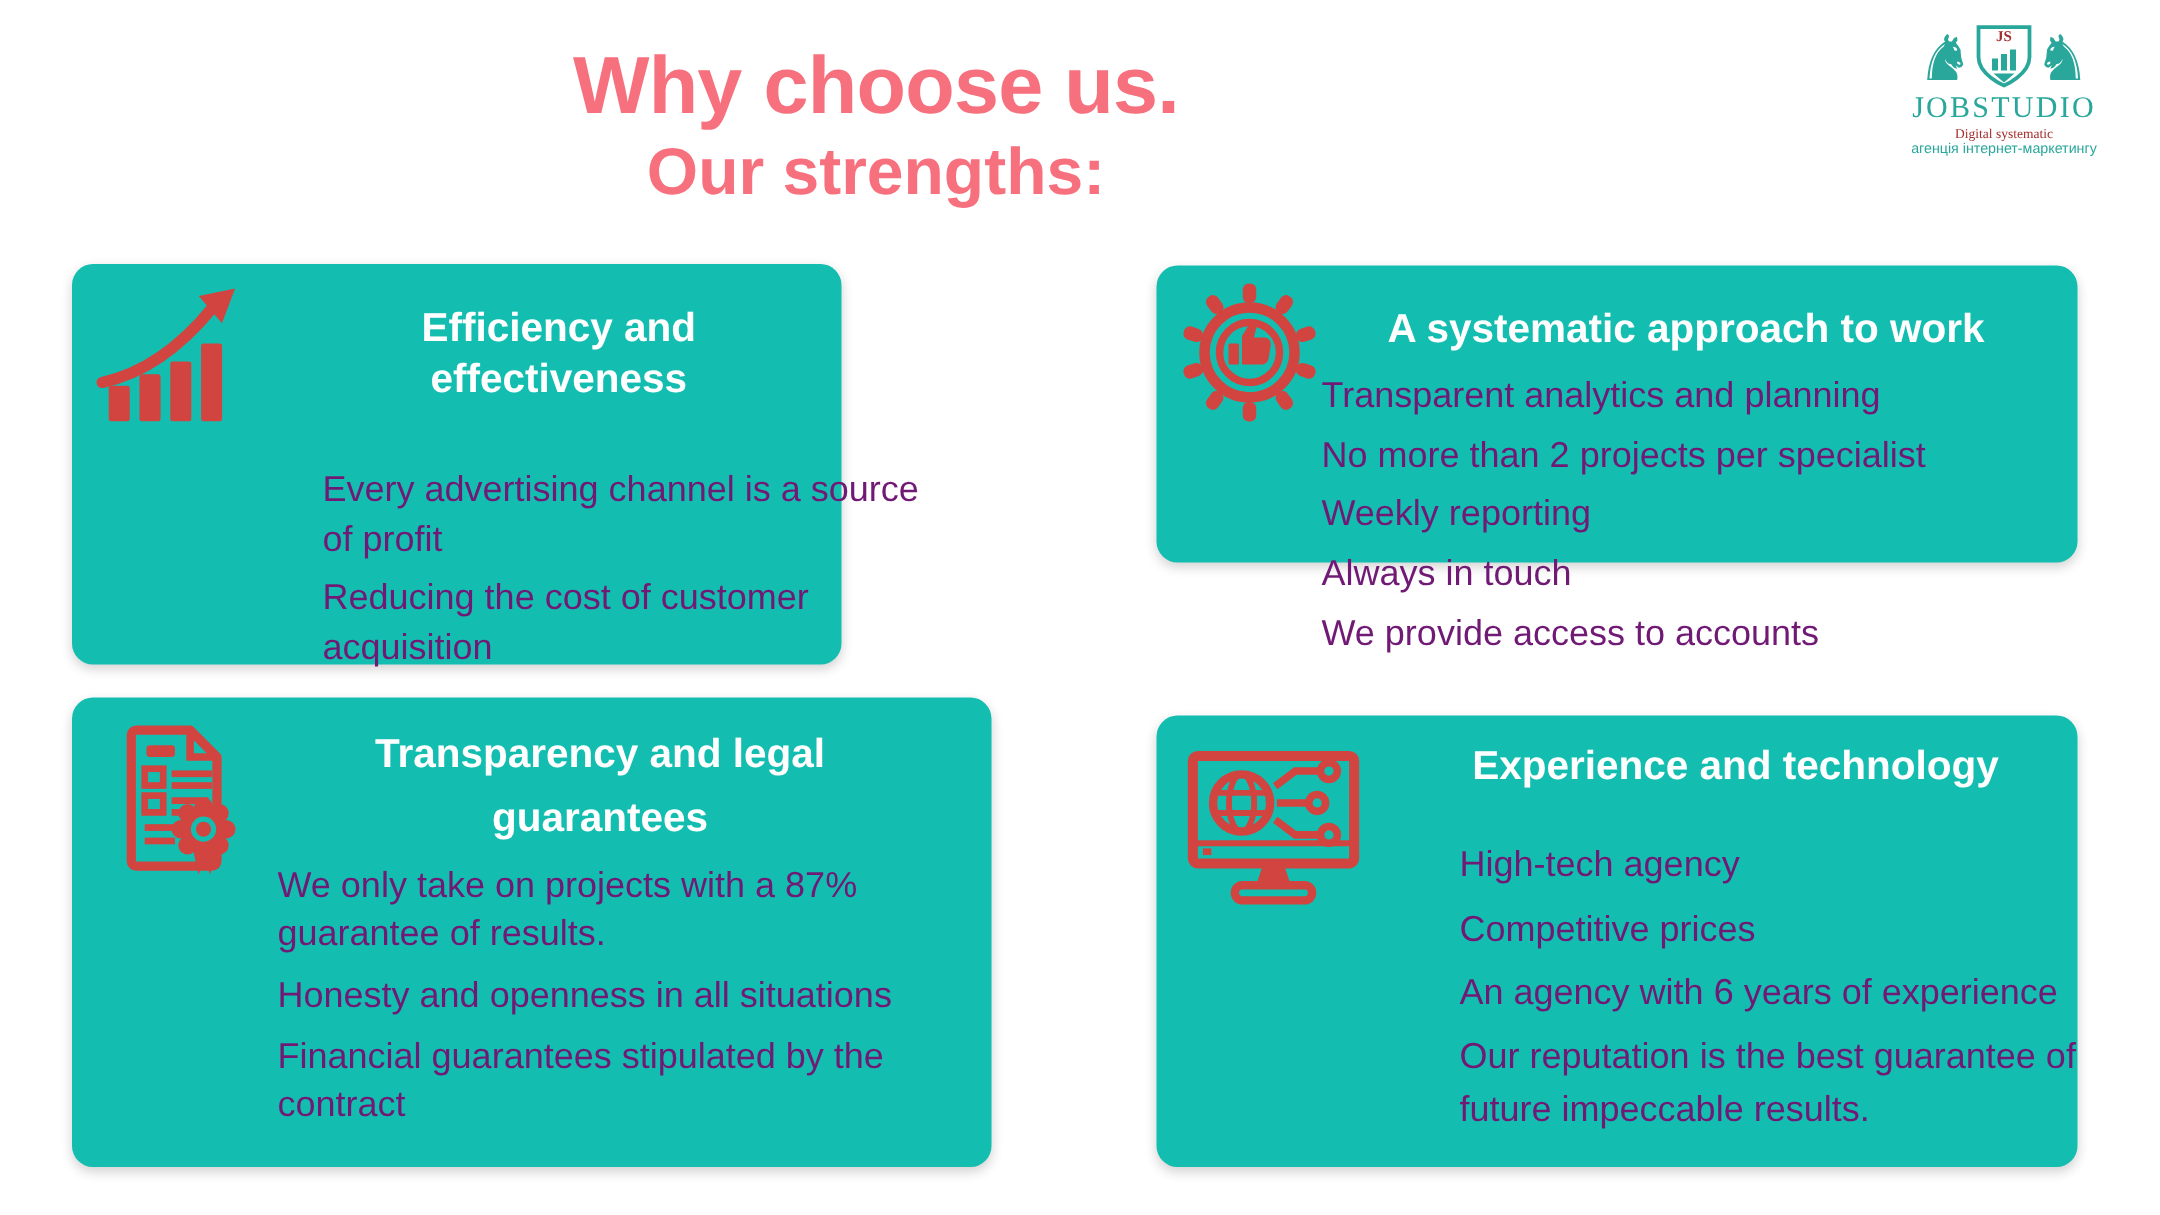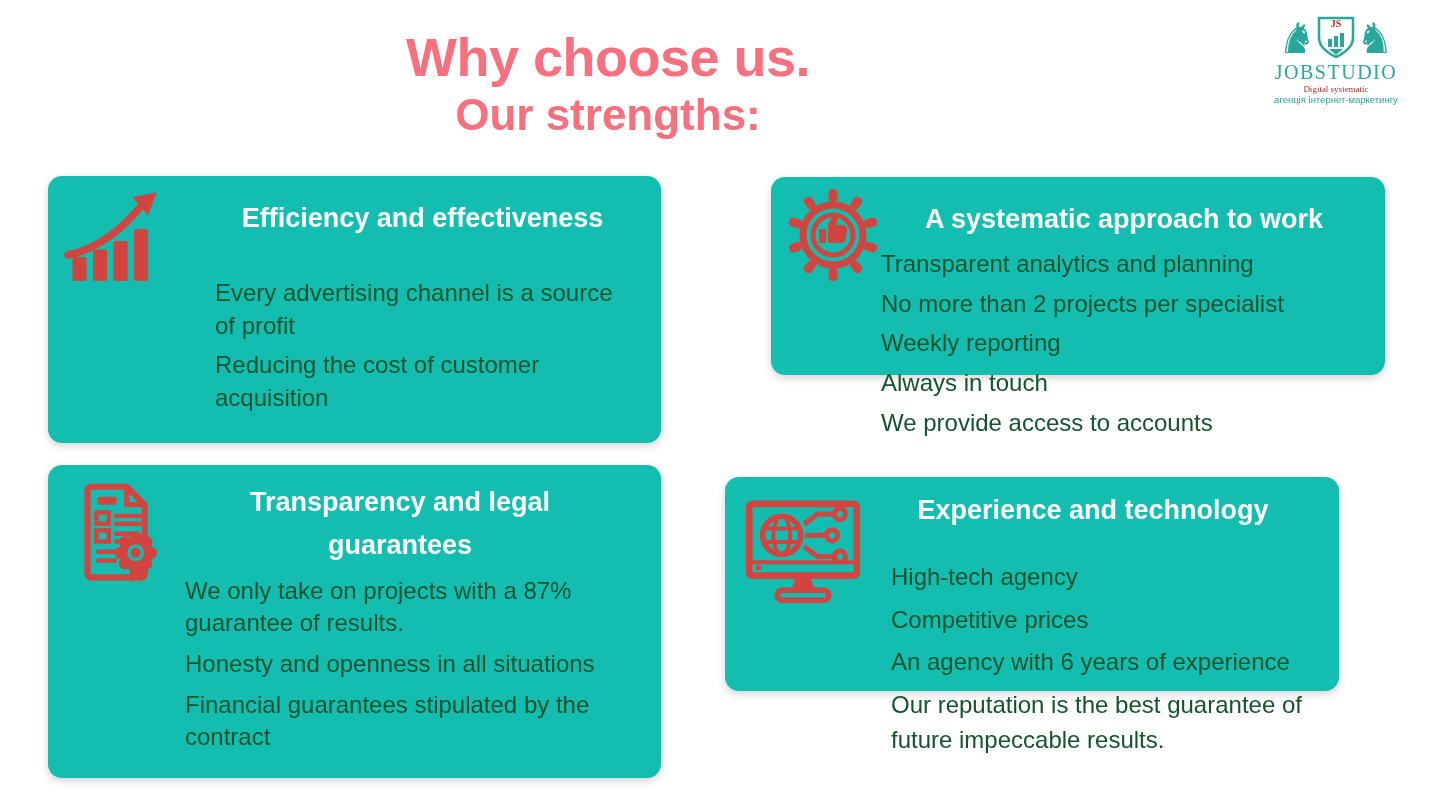--- a/index.html
+++ b/index.html
@@ -10,21 +10,21 @@
     --logo-red:#a42e2e;
   }
   *{box-sizing:border-box;margin:0;padding:0;}
   html,body{background:#e9e9e9;}
   .slide{
     position:relative;width:1440px;height:810px;margin:0 auto;
     background:#ffffff;overflow:hidden;
     font-family:"Liberation Sans","DejaVu Sans",sans-serif;
   }
   
-  .header{position:absolute;left:0;top:0;width:1168px;text-align:center;margin-left:24px;}
+  .header{position:absolute;left:0;top:0;width:1168px;text-align:center;}
   .header h1{
     margin-top:26px;font-size:54px;font-weight:800;letter-spacing:-0.5px;
     color:var(--pink);
   }
   .header h2{
     margin-top:2px;font-size:44px;font-weight:700;color:var(--pink);
   }
   
   .logo{position:absolute;left:1272px;top:12px;width:128px;text-align:center;line-height:1.15;}
   .logo .crest{display:flex;align-items:flex-end;justify-content:center;gap:0;}
@@ -36,25 +36,25 @@
   .logo .tagline{font-family:"Liberation Serif","DejaVu Serif",serif;
     font-size:9px;color:var(--logo-red);}
   .logo .tagline-ua{font-size:9.5px;color:var(--logo-teal);margin-top:1px;}
   
   .card{
     position:absolute;background:var(--teal);border-radius:14px;color:#fff;
     box-shadow:0 3px 8px rgba(0,0,0,.18);
   }
   .card .icon{position:absolute;}
   .card .title{font-weight:700;font-size:27px;text-align:center;line-height:1.25;}
-  .card .items p{font-size:24px;font-weight:400;color:#14532d;}
-  .c1{left:48px;top:176px;width:613px;height:267px;}
+  .card .items p{font-size:24px;font-weight:400;color:#701a75;}
+  .c1{left:48px;top:176px;width:513px;height:267px;}
   .c2{left:771px;top:177px;width:614px;height:198px;}
   .c3{left:48px;top:465px;width:613px;height:313px;}
-  .c4{left:725px;top:477px;width:614px;height:214px;}
+  .c4{left:771px;top:477px;width:614px;height:301px;padding-left:36px;}
 
   .c1 .icon{left:16px;top:12px;width:112px;height:108px;}
   .c2 .icon{left:12px;top:8px;width:100px;height:100px;}
   .c3 .icon{left:16px;top:10px;width:112px;height:122px;}
   .c4 .icon{left:14px;top:18px;width:128px;height:112px;}
 
   .c1 .title{margin:26px 24px 0 160px;}
   .c1 .items{margin:40px 0 0 167px;width:400px;}
   .c1 .items p{line-height:1.38;margin-bottom:6px;}
 

